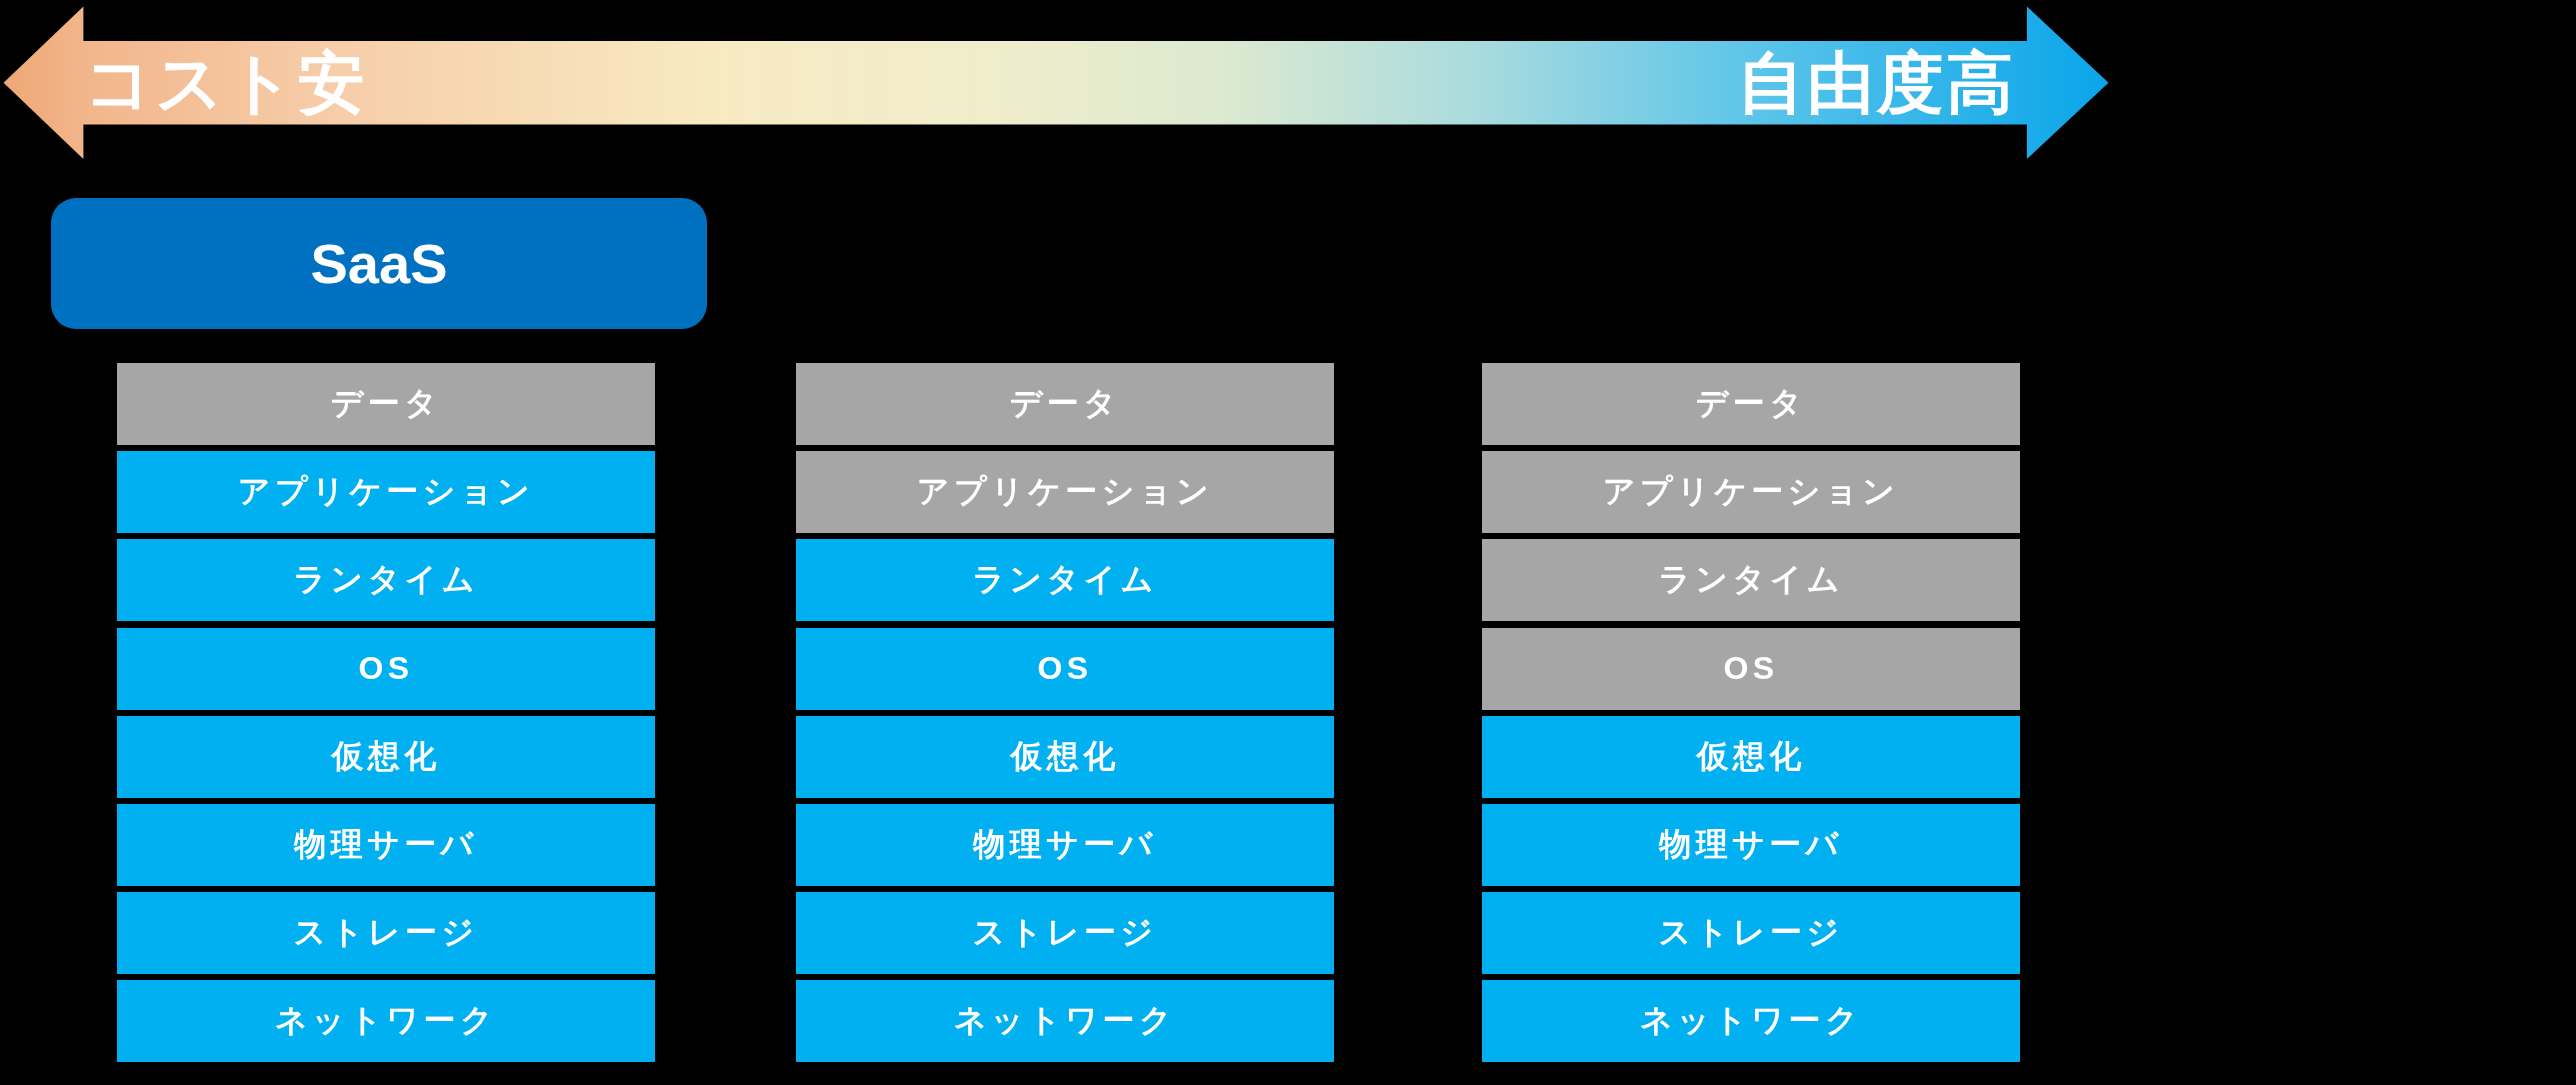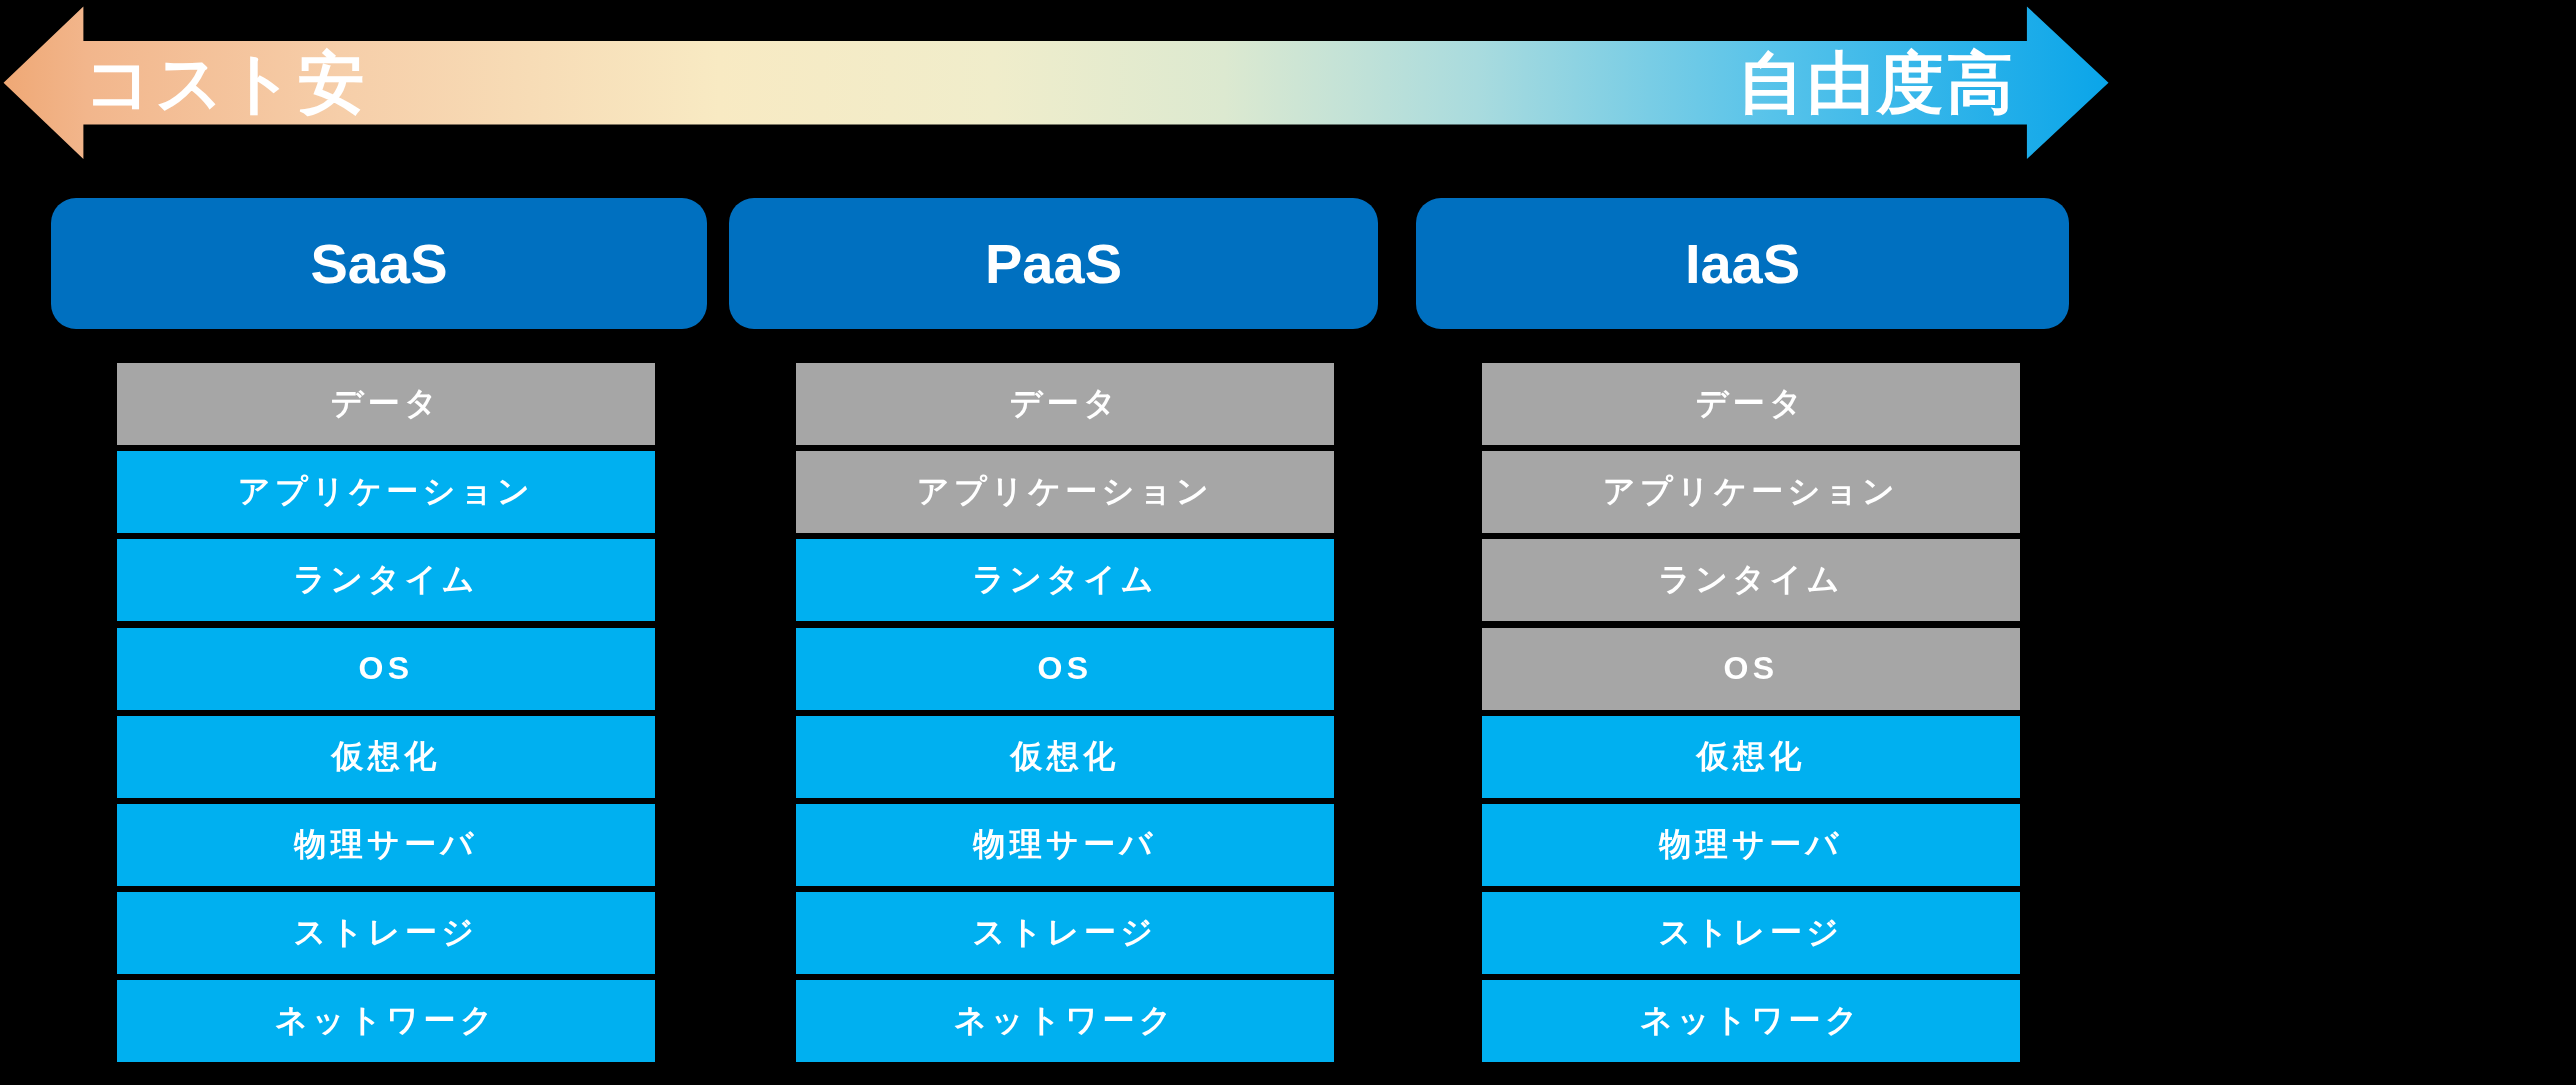--- a/index.html
+++ b/index.html
@@ -110,22 +110,20 @@
             <stop offset="100%" stop-color="#0AA5E9"></stop>
           </linearGradient>
       </defs>
       <polygon points="4,93 94,7 94,46 2285,46 2285,7 2377,93 2285,179 2285,140 94,140 94,179" fill="url(#arrowGrad)"></polygon>
     </svg>
     <div class="arrow-label left">コスト安</div>
     <div class="arrow-label right">自由度高</div>
   </div>
 
   <div class="header h-saas">SaaS</div>
-  <div class="header h-paas">PaaS</div>
-  <div class="header h-iaas">IaaS</div>
 
   <div class="stack s-saas">
     <div class="layer" data-managed="user">データ</div>
     <div class="layer" data-managed="provider">アプリケーション</div>
     <div class="layer" data-managed="provider">ランタイム</div>
     <div class="layer" data-managed="provider">OS</div>
     <div class="layer" data-managed="provider">仮想化</div>
     <div class="layer" data-managed="provider">物理サーバ</div>
     <div class="layer" data-managed="provider">ストレージ</div>
     <div class="layer" data-managed="provider">ネットワーク</div>

